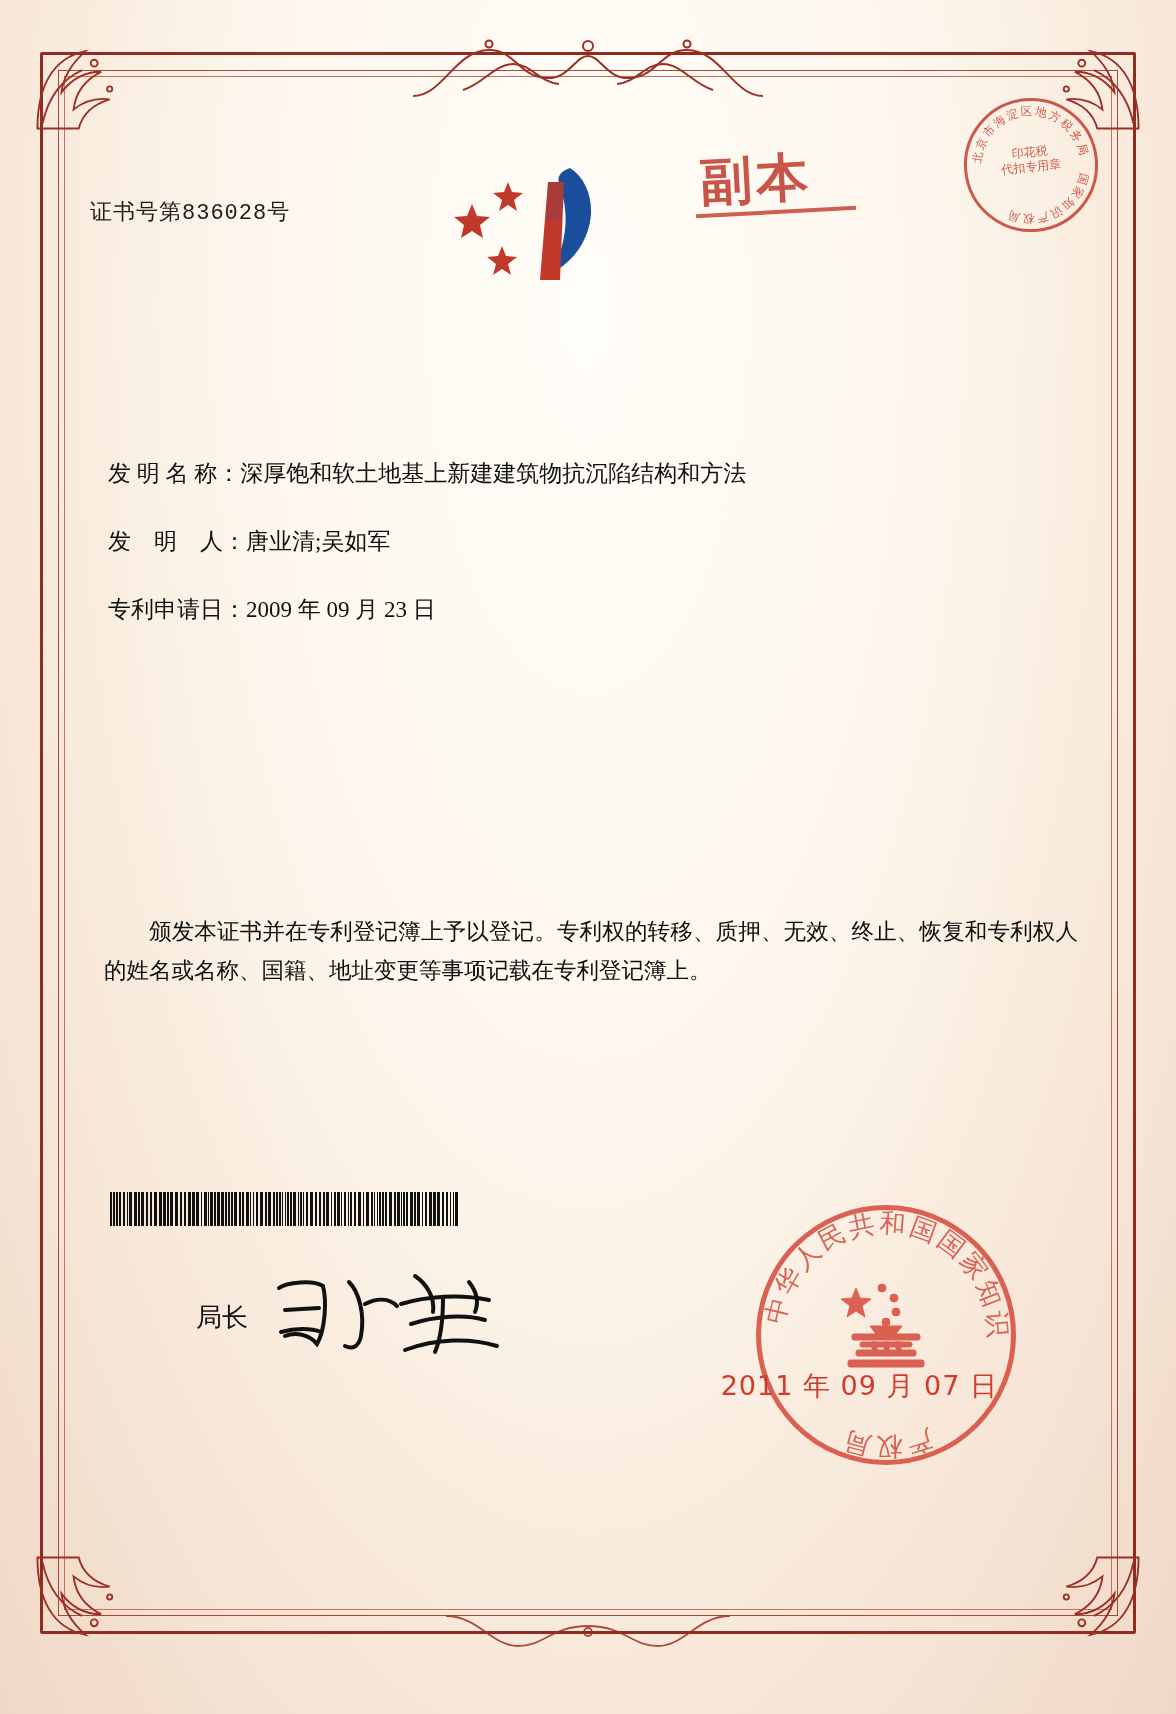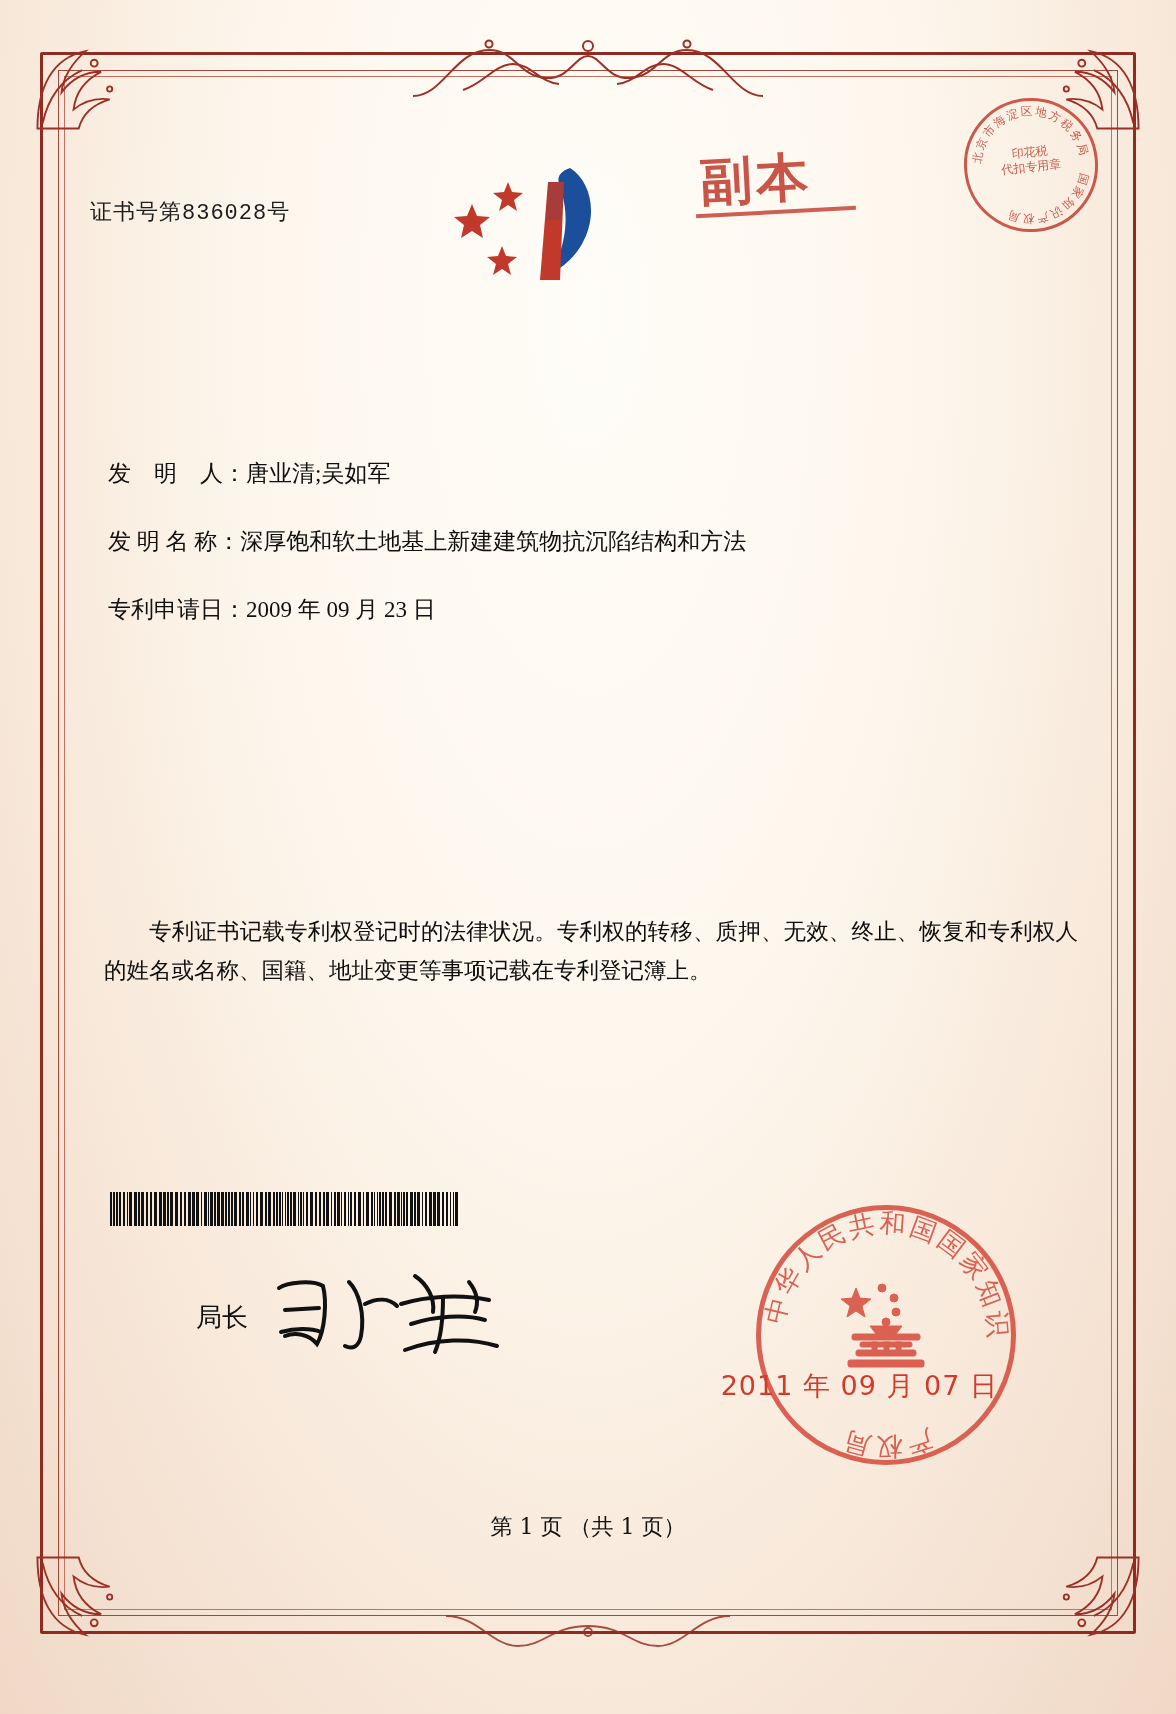--- a/index.html
+++ b/index.html
@@ -240,32 +240,32 @@
             <textPath href="#ringBot" startOffset="8%">国家知识产权局</textPath>
           </text>
         </svg>
       </div>
       <div class="mid">印花税<br>代扣专用章</div>
     </div>
 
 
     <div class="fields">
       <div class="field">
+        <span class="lbl">发 明 名 称：</span><span>深厚饱和软土地基上新建建筑物抗沉陷结构和方法</span>
+      </div>
+      <div class="field">
         <span class="lbl">发　明　人：</span><span>唐业清;吴如军</span>
-      </div>
-      <div class="field">
-        <span class="lbl">发 明 名 称：</span><span>深厚饱和软土地基上新建建筑物抗沉陷结构和方法</span>
       </div>
       <div class="field">
         <span class="lbl">专利申请日：</span><span>2009 年 09 月 23 日</span>
       </div>
     </div>
 
     <div class="body-text">
-      <p>专利证书记载专利权登记时的法律状况。专利权的转移、质押、无效、终止、恢复和专利权人的姓名或名称、国籍、地址变更等事项记载在专利登记簿上。</p>
+      <p>颁发本证书并在专利登记簿上予以登记。专利权的转移、质押、无效、终止、恢复和专利权人的姓名或名称、国籍、地址变更等事项记载在专利登记簿上。</p>
     </div>
 
     <div class="barcode" id="barcode">
         <i style="width:2px"></i>
         <i style="width:1px;background:transparent"></i>
         <i style="width:2px"></i>
         <i style="width:1px;background:transparent"></i>
         <i style="width:2px"></i>
         <i style="width:1px;background:transparent"></i>
         <i style="width:2px"></i>
@@ -501,16 +501,15 @@
           <rect x="22" y="80" width="76" height="7" rx="2"></rect>
           <path d="M44 46 L76 46 L70 54 L50 54 Z"></path>
           <rect x="46" y="62" width="5" height="8"></rect>
           <rect x="58" y="62" width="5" height="8"></rect>
           <rect x="70" y="62" width="5" height="8"></rect>
         </svg>
       </div>
     </div>
     <div class="seal-date">2011 年 09 月 07 日</div>
 
-    <div class="page-no">第 1 页 （共 1 页）</div>
 
   </div>
 </div>
 
 </body></html>

